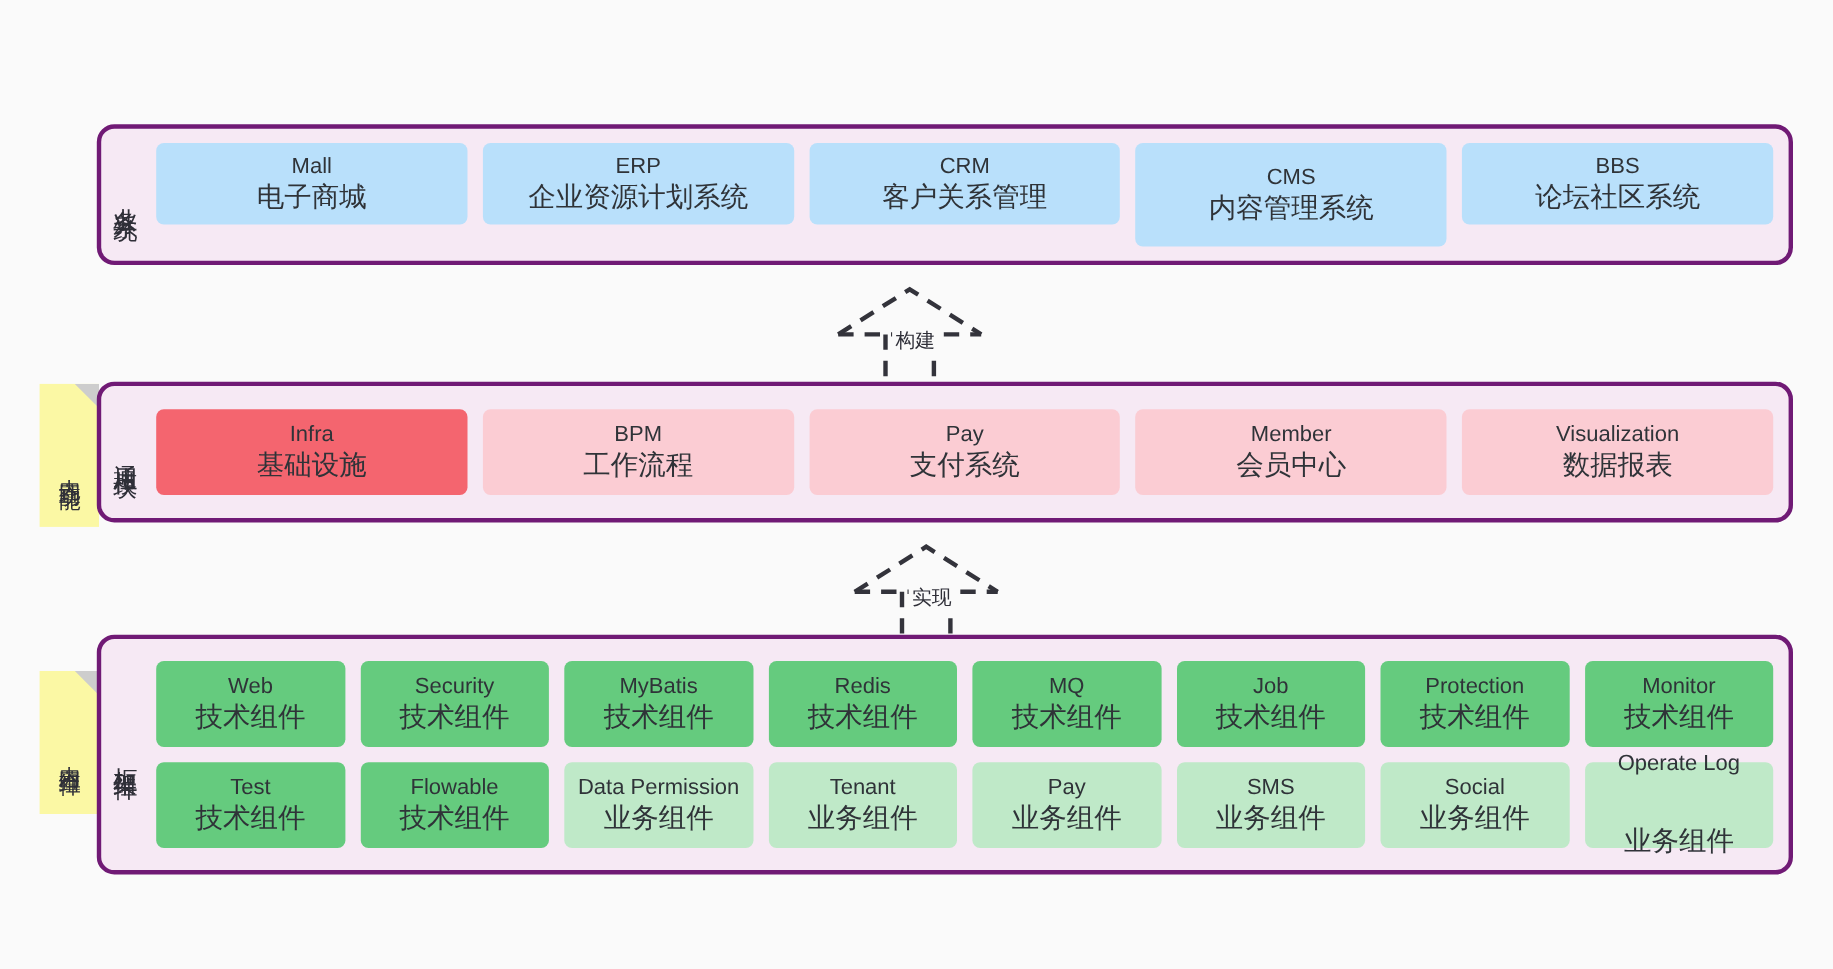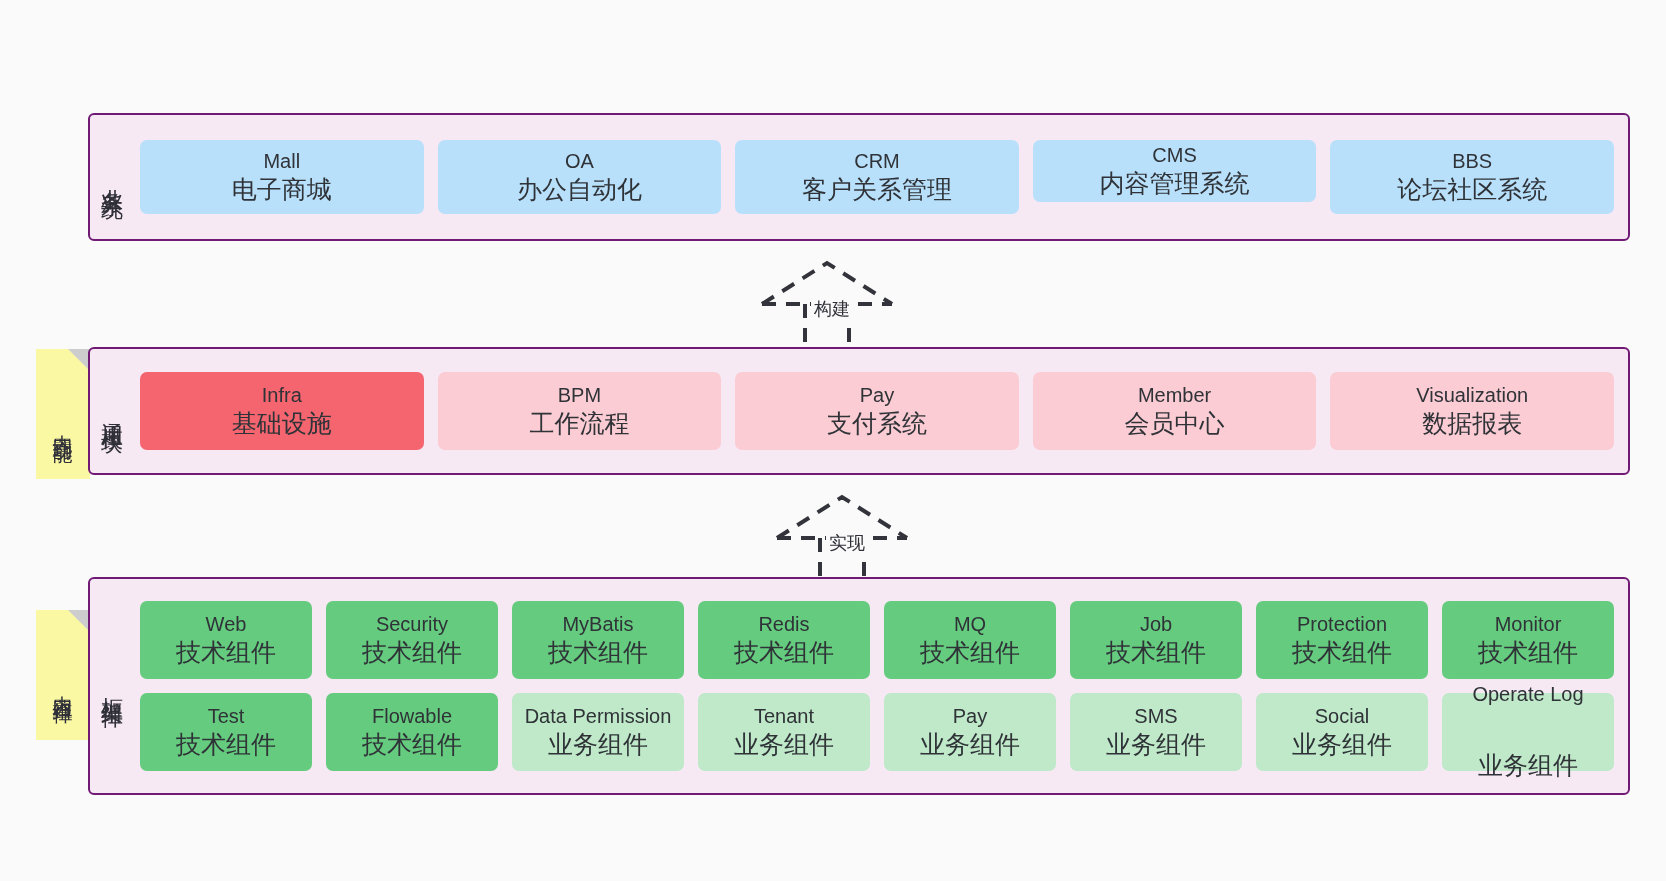--- a/index.html
+++ b/index.html
@@ -14,22 +14,22 @@
     height: 881px;
     background: #fafafa;
     overflow: hidden;
   }
 
   
   .layer {
     position: absolute;
     box-sizing: border-box;
     background: #f6e9f4;
-    border: 2px solid #701a75;
-    border-radius: 6px;
+    border: 4px solid #701a75;
+    border-radius: 16px;
     display: flex;
     align-items: stretch;
   }
   .layer-title {
     flex: 0 0 auto;
     width: 44px;
     display: flex;
     align-items: center;
     justify-content: center;
     font-size: 22px;
@@ -138,28 +138,28 @@
 
   <div class="layer" id="layer-business" style="left:88px; top:113px; width:1542px; height:128px;">
     <div class="layer-title">业务系统</div>
     <div class="layer-body">
       <div class="row">
         <div class="node n-blue" style="height:74px;">
           <span class="en">Mall</span>
           <span class="cn">电子商城</span>
         </div>
         <div class="node n-blue" style="height:74px;">
-          <span class="en">OA</span>
-          <span class="cn">办公自动化</span>
+          <span class="en">ERP</span>
+          <span class="cn">企业资源计划系统</span>
         </div>
         <div class="node n-blue" style="height:74px;">
           <span class="en">CRM</span>
           <span class="cn">客户关系管理</span>
         </div>
-        <div class="node n-blue" style="height:62px;">
+        <div class="node n-blue" style="height:94px;">
           <span class="en">CMS</span>
           <span class="cn">内容管理系统</span>
         </div>
         <div class="node n-blue" style="height:74px;">
           <span class="en">BBS</span>
           <span class="cn">论坛社区系统</span>
         </div>
       </div>
     </div>
   </div>

